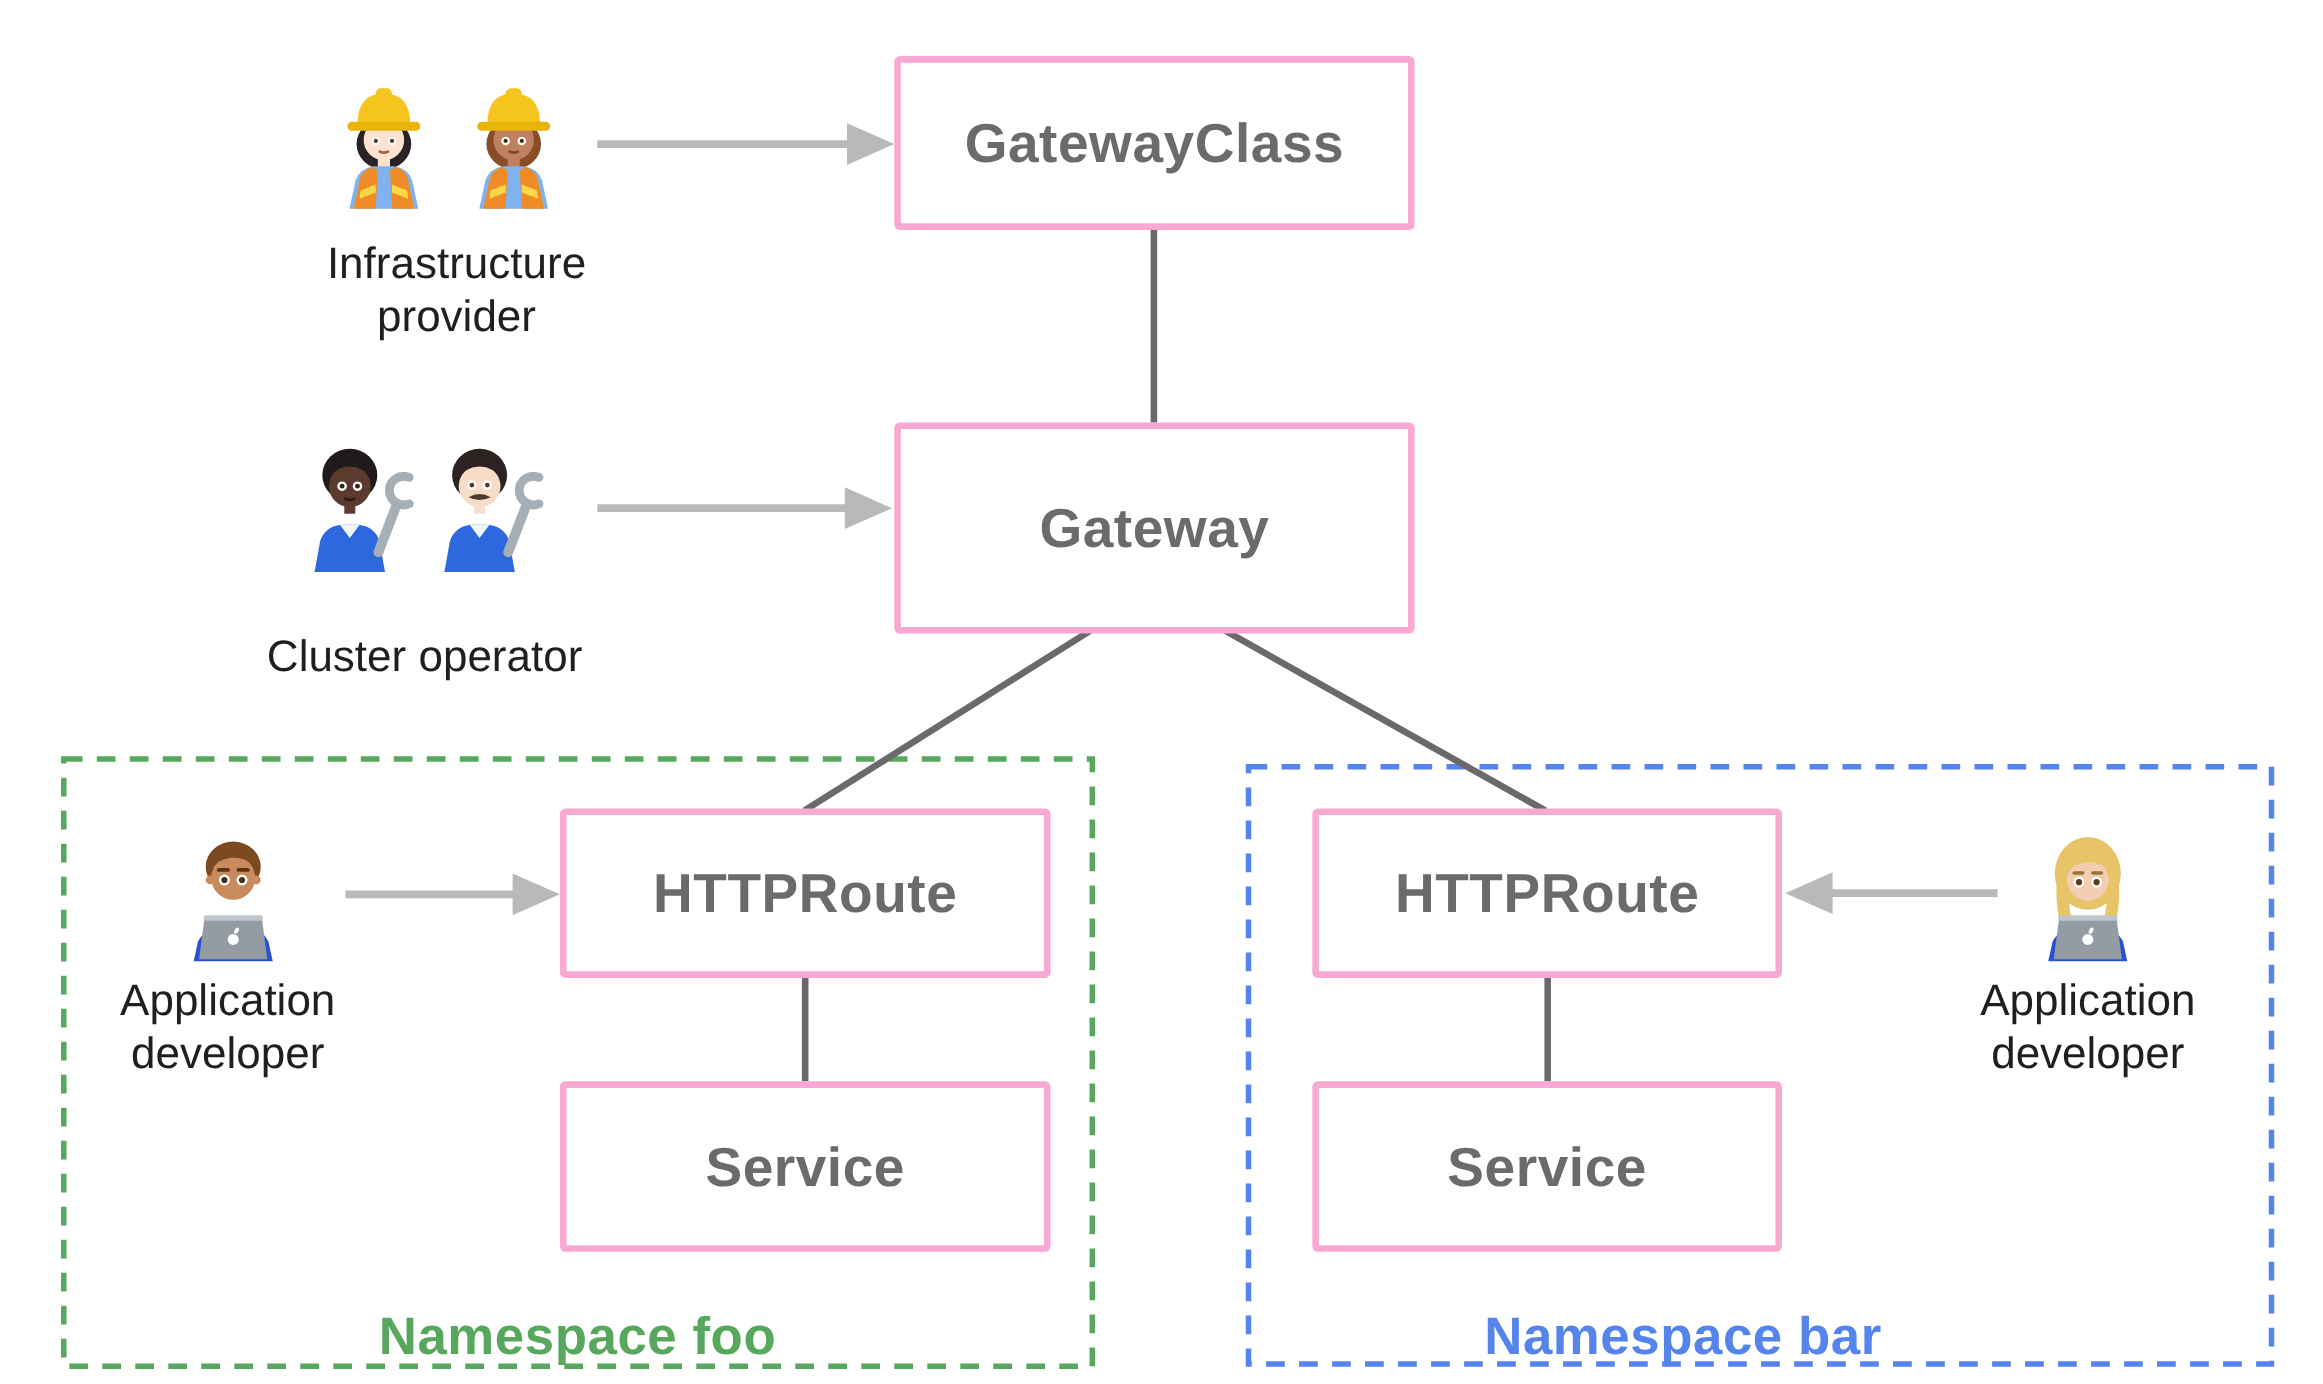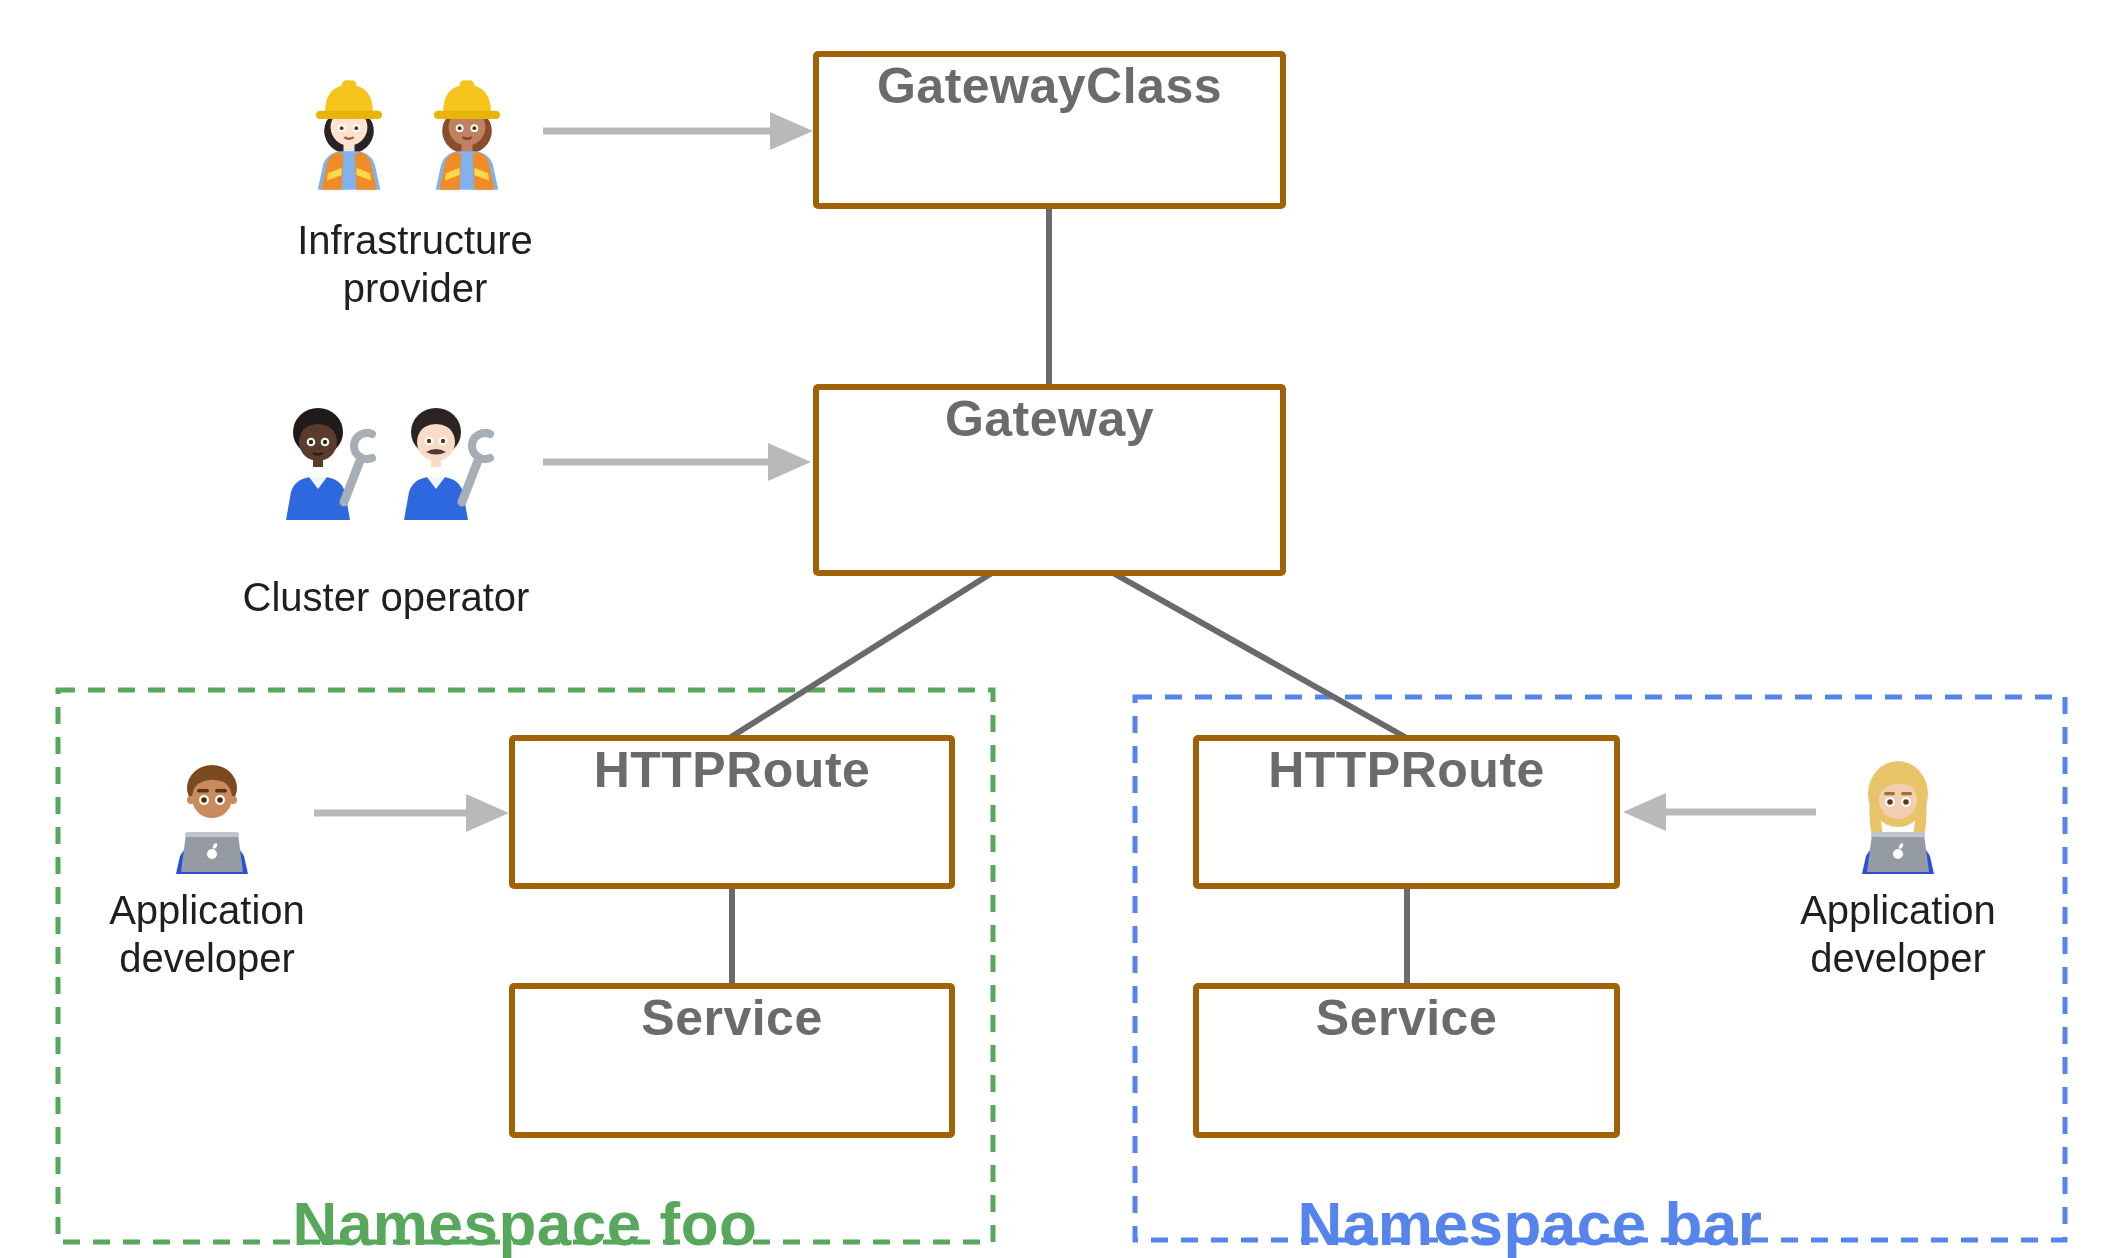--- a/index.html
+++ b/index.html
@@ -1,32 +1,32 @@
 <!DOCTYPE html>
 <html><head>
 <meta charset="utf-8">
 <style>
   html,body{margin:0;padding:0;background:#ffffff;}
   body{width:2112px;height:1258px;position:relative;font-family:"Liberation Sans",sans-serif;}
   .canvas{position:absolute;left:0;top:0;width:2112px;height:1258px;background:#fff;overflow:hidden;}
   svg.overlay{position:absolute;left:0;top:0;z-index:1;}
   .node{
     position:absolute;z-index:2;box-sizing:border-box;background:#fff;
-    border:6px solid #a16207;border-radius:5px;
-    display:flex;justify-content:center;
+    border:6px solid #f9a8d4;border-radius:5px;
+    display:flex;align-items:center;justify-content:center;
   }
   .node .lbl{
     font-size:50px;font-weight:700;color:#6b6b6b;letter-spacing:.5px;
   }
   .persona-label{
     position:absolute;z-index:2;text-align:center;color:#1f1f1f;
     font-size:40px;line-height:48px;font-weight:400;
   }
   .ns-label{
-    position:absolute;z-index:2;text-align:center;font-size:62px;font-weight:700;letter-spacing:.5px;
+    position:absolute;z-index:2;text-align:center;font-size:48px;font-weight:700;letter-spacing:.5px;
   }
   .ns-label.foo{color:#57a85c;}
   .ns-label.bar{color:#5584ec;}
   .icon{position:absolute;z-index:2;}
 </style>
 </head>
 <body>
 
 <div class="canvas">
 

